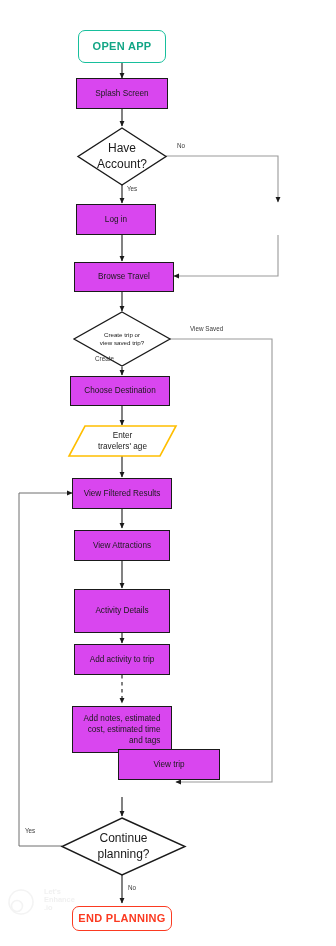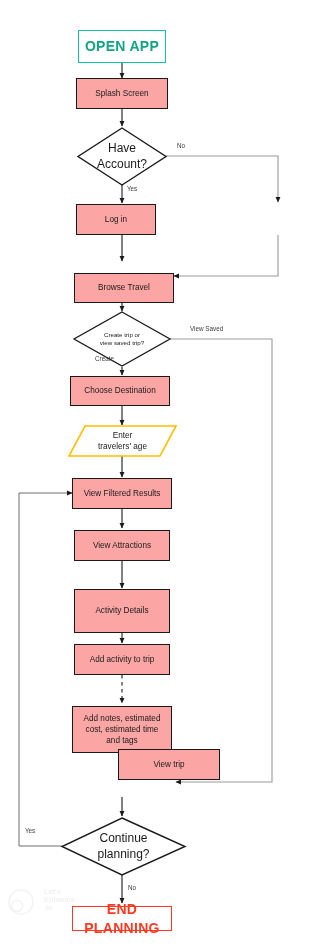--- a/index.html
+++ b/index.html
@@ -34,29 +34,30 @@
     text-align: center;
     font-family: "Liberation Sans", sans-serif;
     font-size: 8.2px;
     line-height: 1.35;
     color: #1a1a1a;
     background: #ffffff;
     z-index: 3;
   }
   .process {
     border: 1.4px solid #1a1a1a;
-    background: #fca5a5;
+    background: #d946ef;
+    text-align: right;
   }
   .terminator {
-    border-radius: 0;
+    border-radius: 7px;
     border-width: 1.6px;
     border-style: solid;
     font-weight: bold;
     letter-spacing: 0.3px;
-    font-size: 14px;
+    font-size: 11px;
   }
   .term-start {
     border-color: #17bf9c;
     color: #12a585;
   }
   .term-end {
     border-color: #fb3a21;
     color: #fb3a21;
   }
   .decision {
@@ -199,21 +200,21 @@
       <div>Have</div>
       <div>Account?</div>
     </div>
   </div>
 
   <div class="node process" style="left:76px; top:204px; width:80px; height:31px;">
     <span>Log in</span>
   </div>
 
 
-  <div class="node process" style="left:74px; top:262px; width:100px; height:30px;margin-top:11px;">
+  <div class="node process" style="left:74px; top:262px; width:100px; height:30px;">
     <span>Browse Travel</span>
   </div>
 
   <div class="node decision small" style="left:74px; top:312px; width:96px; height:54px;">
     <div class="dlabel">
       <div>Create trip or</div>
       <div>view saved trip?</div>
     </div>
   </div>
 

